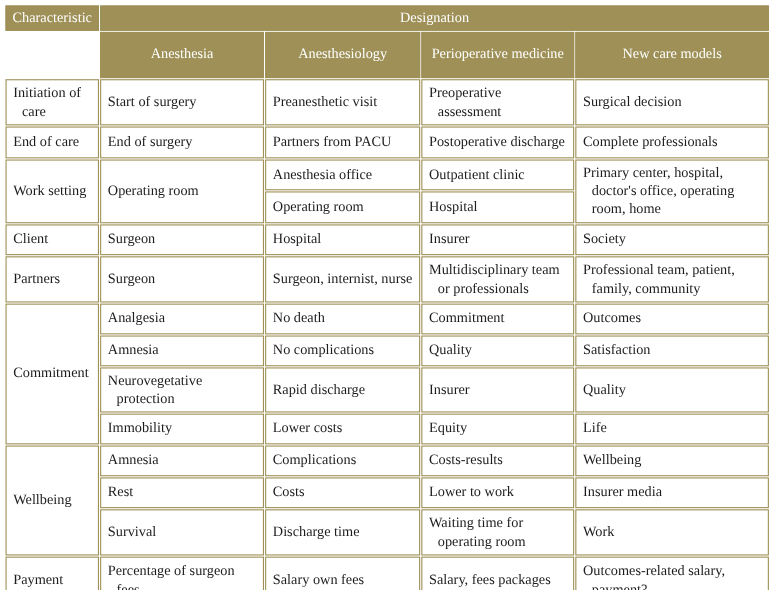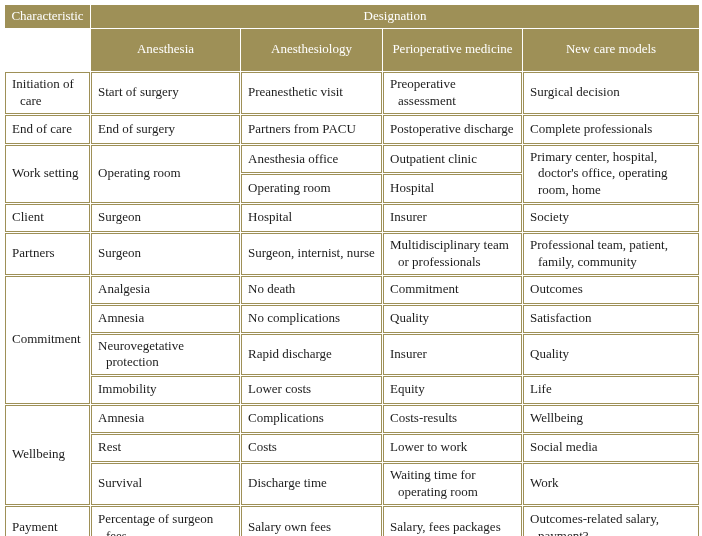--- a/index.html
+++ b/index.html
@@ -149,21 +149,21 @@
       <td rowspan="3">Wellbeing</td>
       <td>Amnesia</td>
       <td>Complications</td>
       <td>Costs-results</td>
       <td>Wellbeing</td>
     </tr>
     <tr style="height:28px">
       <td>Rest</td>
       <td>Costs</td>
       <td>Lower to work</td>
-      <td>Social media</td>
+      <td>Insurer media</td>
     </tr>
     <tr style="height:42px">
       <td>Survival</td>
       <td>Discharge time</td>
       <td>Waiting time for operating room</td>
       <td>Work</td>
     </tr>
 
     <tr style="height:44px">
       <td>Payment</td>

